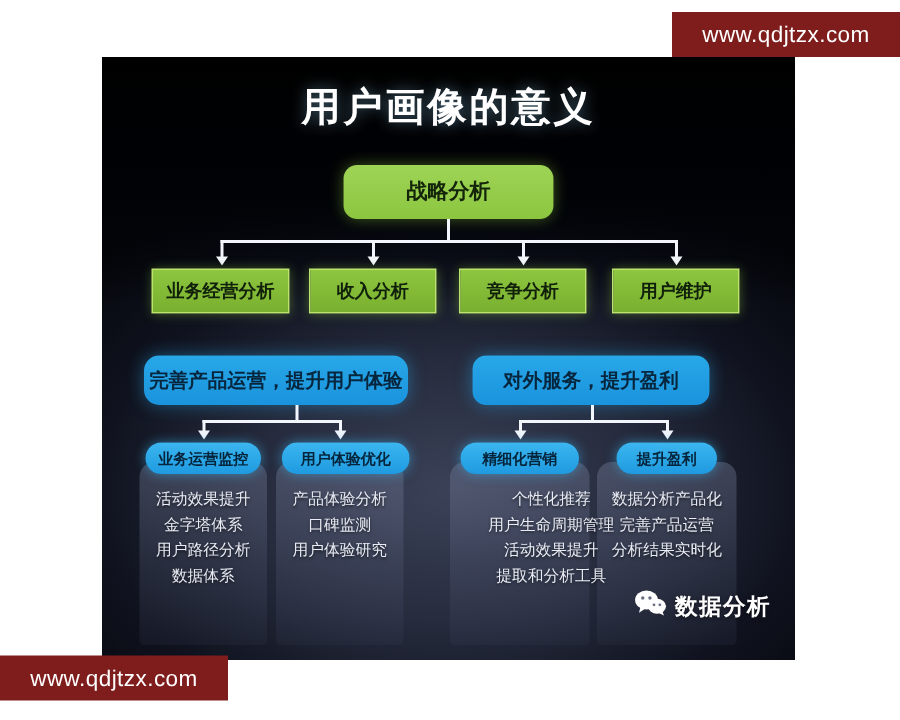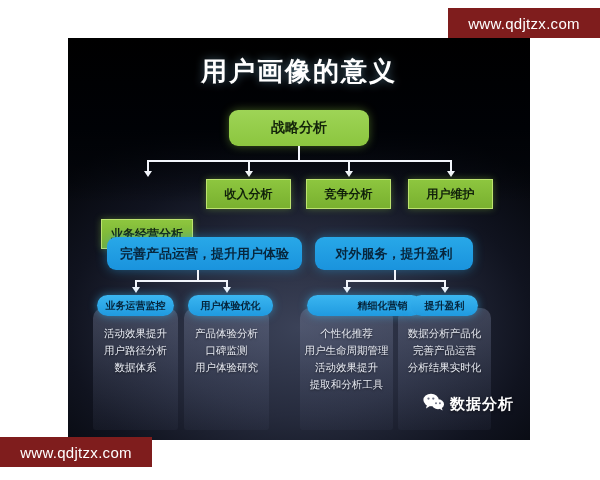--- a/index.html
+++ b/index.html
@@ -53,35 +53,35 @@
   .lvl2{
     position:absolute;
     height:30px;
     background:linear-gradient(to bottom,#8dc63f 0%,#79b02f 100%);
     border:1px solid #bde36f;
     display:flex;align-items:center;justify-content:center;
     color:#10200a;font-size:12px;font-weight:bold;
     box-shadow:0 0 7px rgba(140,198,63,.40);
     box-sizing:border-box;
   }
-  .lvl2.b1{left:33px;top:141px;width:92px;margin-top:40px;}
+  .lvl2.b1{left:33px;top:141px;width:92px;}
   .lvl2.b2{left:138px;top:141px;width:85px;}
   .lvl2.b3{left:238px;top:141px;width:85px;}
   .lvl2.b4{left:340px;top:141px;width:85px;}
 
   
   .lvl3{
     position:absolute;top:199px;height:33px;
     background:linear-gradient(to bottom,#28a8e8 0%,#1a93dd 100%);
     border-radius:9px;
     display:flex;align-items:center;justify-content:center;
     color:#07263d;font-size:13px;font-weight:bold;
     box-shadow:0 0 11px rgba(40,168,232,.45);
   }
-  .lvl3.l{left:39px;width:195px;}
+  .lvl3.l{left:28px;width:176px;border-radius:10px;}
   .lvl3.r{left:247px;width:158px;}
 
   
   .card{
     position:absolute;top:270px;height:122px;
     background:linear-gradient(to bottom,rgba(120,128,156,.40) 0%,rgba(92,100,128,.26) 55%,rgba(70,78,104,.12) 100%);
     border-radius:10px 10px 3px 3px;
   }
   .card.c1{left:25px;width:85px;}
   .card.c2{left:116px;width:85px;}
@@ -91,34 +91,34 @@
   .pill{
     position:absolute;top:257px;height:21px;
     background:linear-gradient(to bottom,#3bb6f0 0%,#1f9ae0 100%);
     border-radius:11px;
     display:flex;align-items:center;justify-content:center;
     color:#05253c;font-size:10px;font-weight:bold;
     box-shadow:0 0 8px rgba(55,180,240,.55);
   }
   .pill.p1{left:29px;width:77px;}
   .pill.p2{left:120px;width:85px;border-radius:10px;}
-  .pill.p3{left:239px;width:79px;padding-left:36px;}
+  .pill.p3{left:239px;width:79px;}
   .pill.p4{left:343px;width:67px;}
 
   .card-list{
     position:absolute;top:287px;
     text-align:center;
     color:#e9ecf4;
     font-size:10.5px;
     line-height:17px;
     text-shadow:0 1px 2px rgba(0,0,0,.6);
   }
   .card-list.c1{left:25px;width:85px;}
   .card-list.c2{left:116px;width:85px;}
-  .card-list.c3{left:232px;width:93px;}
+  .card-list.c3{left:232px;width:93px;padding-left:21px;}
   .card-list.c4{left:330px;width:93px;}
   .card-list div{white-space:nowrap;}
 
   
   .conn{position:absolute;background:#f2f5fb;}
   .vline{width:1.5px;}
   .hline{height:1.5px;}
   .arrow{
     position:absolute;width:0;height:0;
     border-left:4px solid transparent;
@@ -193,20 +193,21 @@
   <div class="card c3"></div>
   <div class="card c4"></div>
 
   <div class="pill p1">业务运营监控</div>
   <div class="pill p2">用户体验优化</div>
   <div class="pill p3">精细化营销</div>
   <div class="pill p4">提升盈利</div>
 
   <div class="card-list c1">
     <div>活动效果提升</div>
+    <div>金字塔体系</div>
     <div>用户路径分析</div>
     <div>数据体系</div>
   </div>
   <div class="card-list c2">
     <div>产品体验分析</div>
     <div>口碑监测</div>
     <div>用户体验研究</div>
   </div>
   <div class="card-list c3">
     <div>个性化推荐</div>

